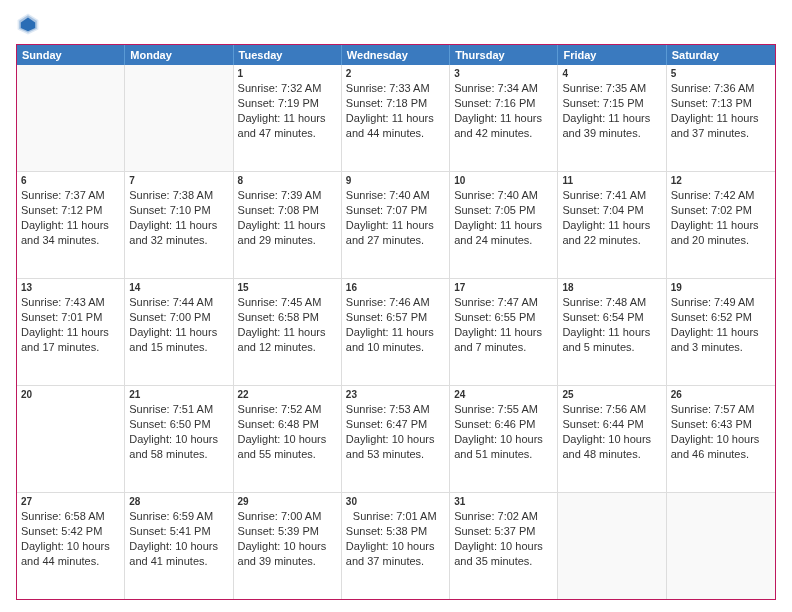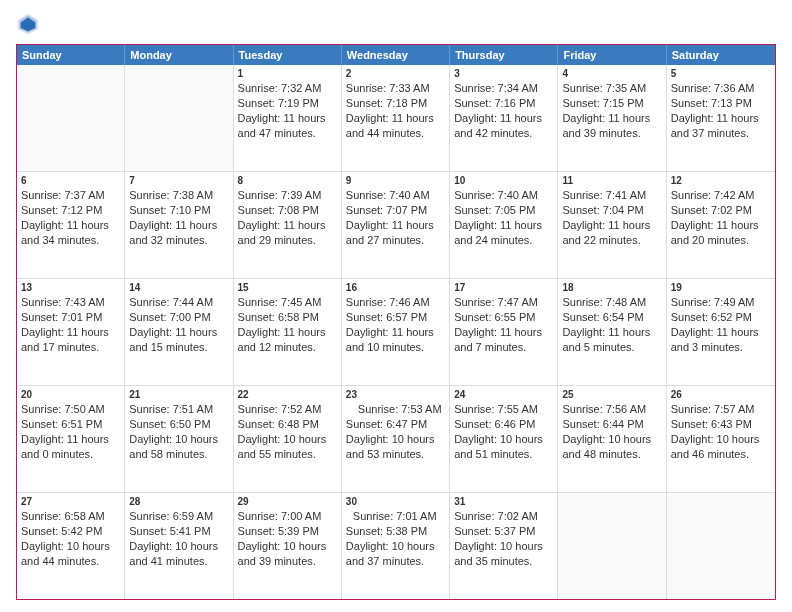--- a/index.html
+++ b/index.html
@@ -206,30 +206,28 @@
 Sunset: 6:55 PM
 Daylight: 11 hours and 7 minutes.</span></div>
           <div class="cal-cell"><span class="day-num">18</span><span class="cell-text" style="white-space: pre-line;">Sunrise: 7:48 AM
 Sunset: 6:54 PM
 Daylight: 11 hours and 5 minutes.</span></div>
           <div class="cal-cell"><span class="day-num">19</span><span class="cell-text" style="white-space: pre-line;">Sunrise: 7:49 AM
 Sunset: 6:52 PM
 Daylight: 11 hours and 3 minutes.</span></div>
         </div>
         <div class="cal-row">
-          <div class="cal-cell"><span class="day-num">20</span><span class="cell-text" style="white-space: pre-line;">Sunrise: 7:50 AM
-Sunset: 6:51 PM
-Daylight: 11 hours and 0 minutes.</span></div>
+          <div class="cal-cell"><span class="day-num">20</span></div>
           <div class="cal-cell"><span class="day-num">21</span><span class="cell-text" style="white-space: pre-line;">Sunrise: 7:51 AM
 Sunset: 6:50 PM
 Daylight: 10 hours and 58 minutes.</span></div>
           <div class="cal-cell"><span class="day-num">22</span><span class="cell-text" style="white-space: pre-line; text-align: right;">Sunrise: 7:52 AM
 Sunset: 6:48 PM
 Daylight: 10 hours and 55 minutes.</span></div>
-          <div class="cal-cell"><span class="day-num">23</span><span class="cell-text" style="white-space: pre-line; margin-left: 12px;">Sunrise: 7:53 AM
+          <div class="cal-cell"><span class="day-num">23</span><span class="cell-text" style="white-space: pre-line;">Sunrise: 7:53 AM
 Sunset: 6:47 PM
 Daylight: 10 hours and 53 minutes.</span></div>
           <div class="cal-cell"><span class="day-num">24</span><span class="cell-text" style="white-space: pre-line; text-align: right;">Sunrise: 7:55 AM
 Sunset: 6:46 PM
 Daylight: 10 hours and 51 minutes.</span></div>
           <div class="cal-cell"><span class="day-num">25</span><span class="cell-text" style="white-space: pre-line;">Sunrise: 7:56 AM
 Sunset: 6:44 PM
 Daylight: 10 hours and 48 minutes.</span></div>
           <div class="cal-cell"><span class="day-num">26</span><span class="cell-text" style="white-space: pre-line;">Sunrise: 7:57 AM
 Sunset: 6:43 PM

